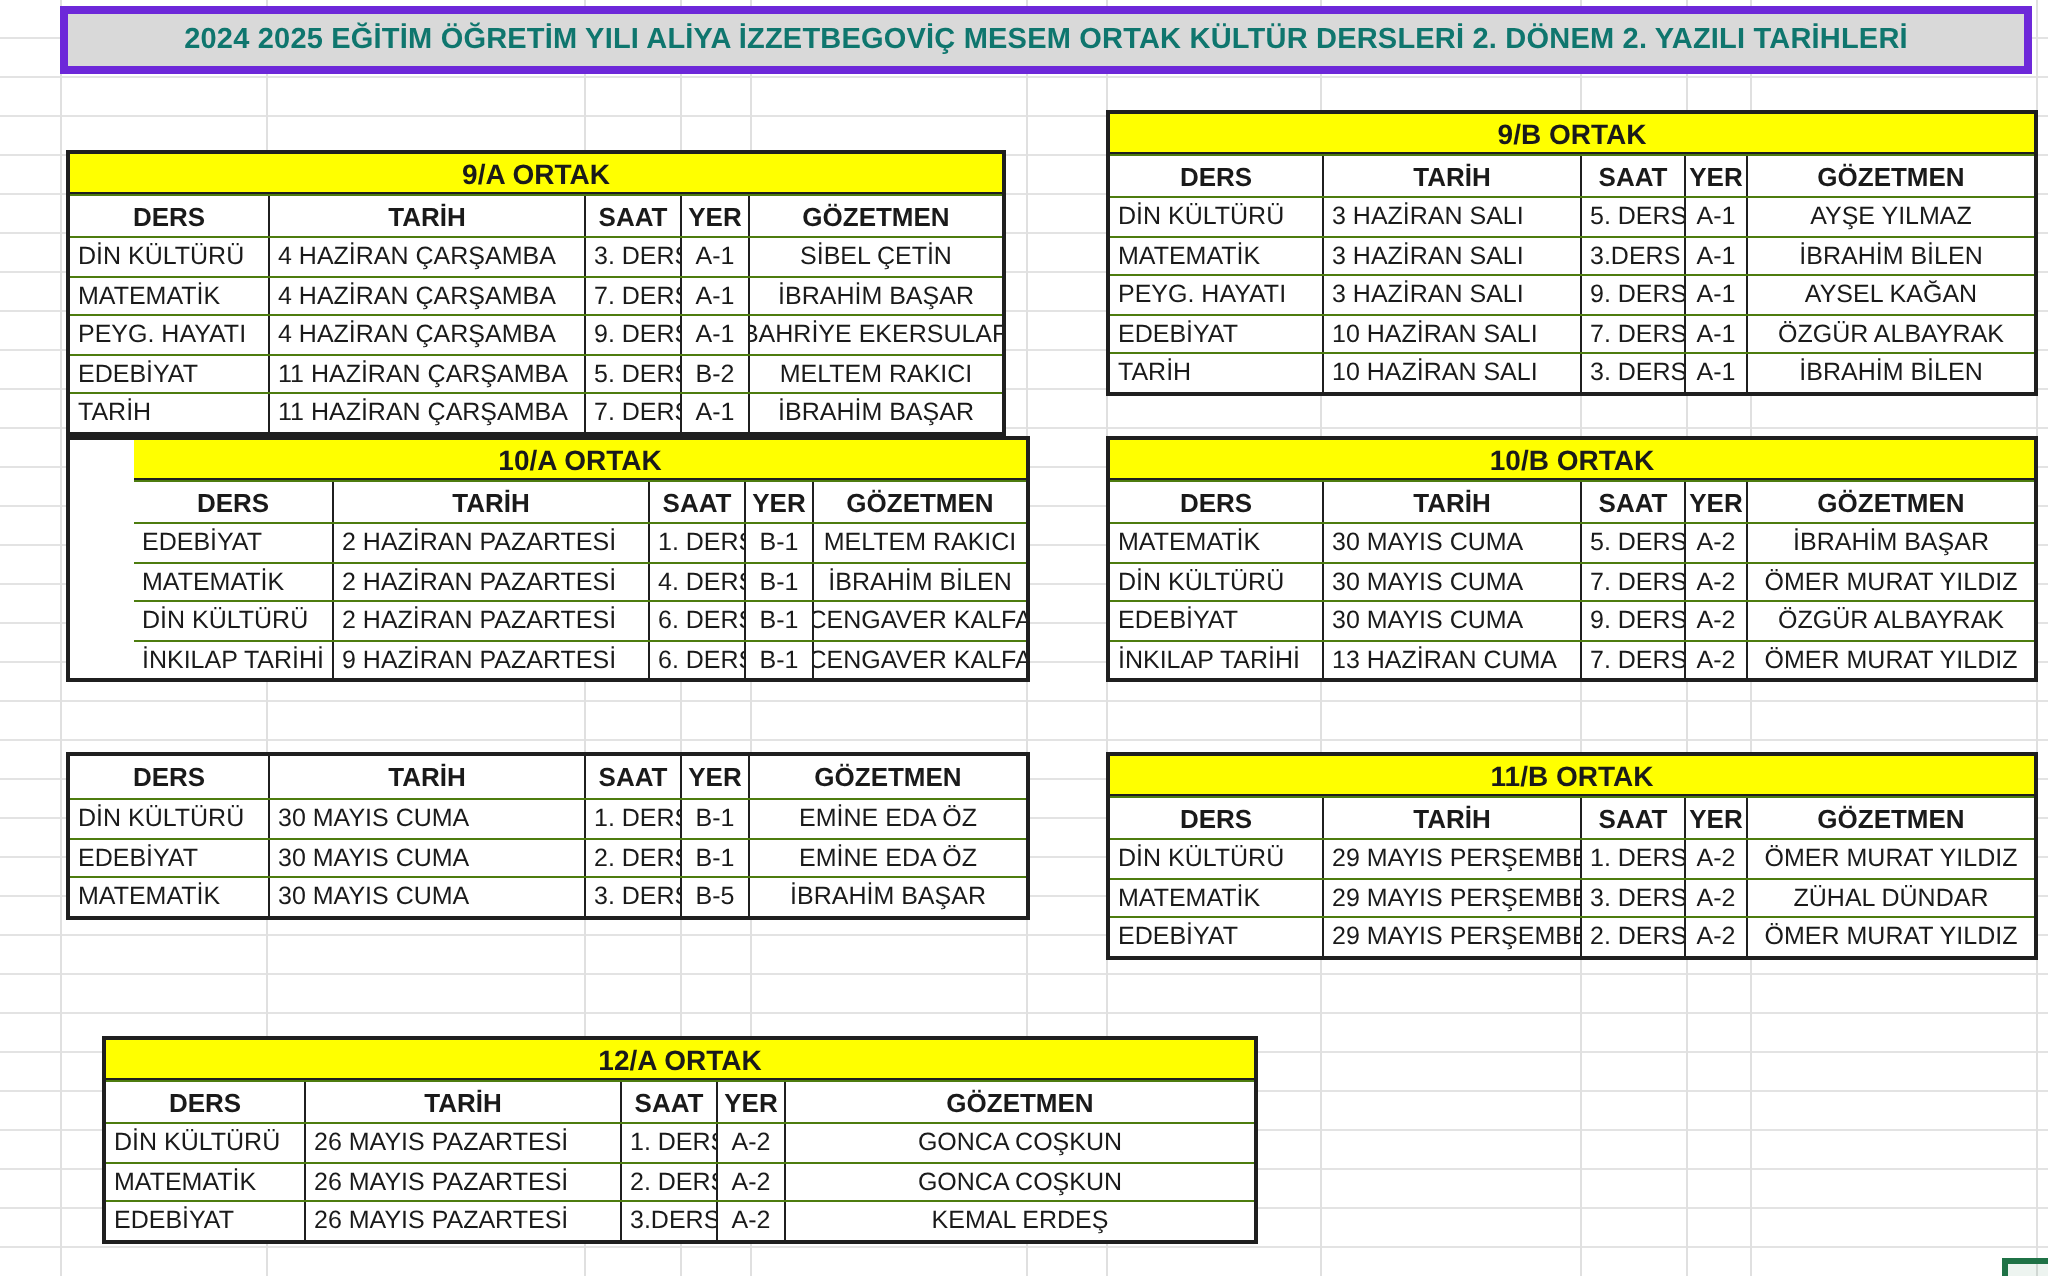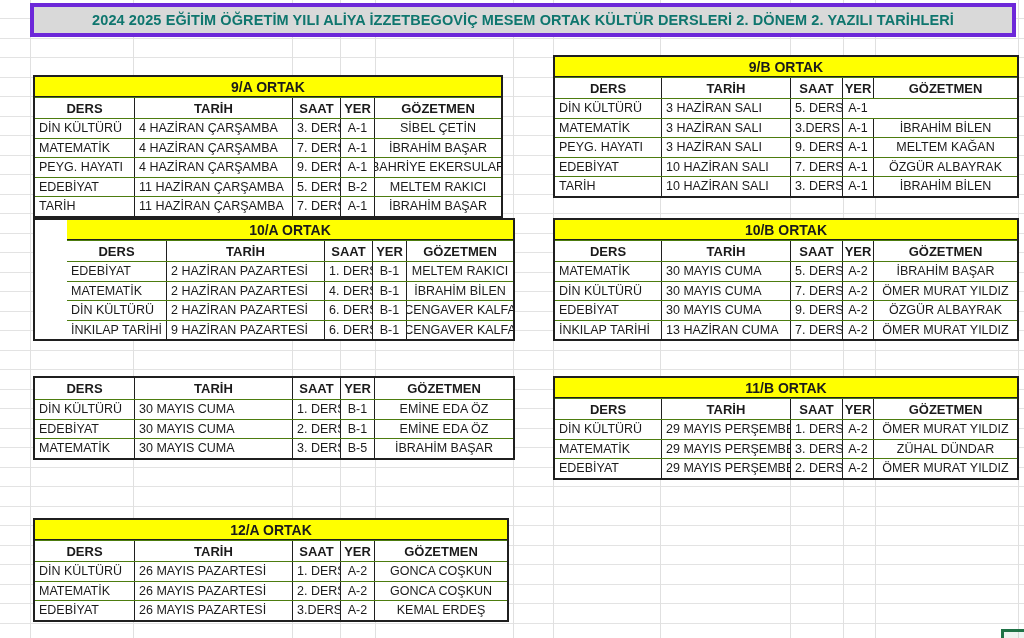--- a/index.html
+++ b/index.html
@@ -57,21 +57,21 @@
   .cols-right .cell:nth-child(4){width:31px;flex:none;}
   .cols-right .cell:nth-child(5){flex:1;}
 
   
   #t9a {left:33px; top:55px; width:470px;margin-top:20px;}
   #t9b {left:553px;top:55px; width:466px;}
   #t10a{left:33px; top:218px;width:482px;padding-left:32px;}
   #t10b{left:553px;top:218px;width:466px;}
   #t11a{left:33px; top:376px;width:482px;}
   #t11b{left:553px;top:376px;width:466px;}
-  #t12a{left:33px; top:518px;width:476px;}
+  #t12a{left:51px; top:518px;width:578px;}
 
   
   .selection-corner{
     position:absolute;left:1001px;top:629px;width:23px;height:9px;
     border-top:3px solid #1f7246;border-left:3px solid #1f7246;
     box-sizing:border-box;background:rgba(31,114,70,0.08);
   }
 </style>
 </head>
 <body>
@@ -144,34 +144,35 @@
       <div class="cell">TARİH</div>
       <div class="cell">SAAT</div>
       <div class="cell">YER</div>
       <div class="cell">GÖZETMEN</div>
     </div>
     <div class="trow data-row">
       <div class="cell">DİN KÜLTÜRÜ</div>
       <div class="cell">3 HAZİRAN SALI</div>
       <div class="cell">5. DERS</div>
       <div class="cell">A-1</div>
+      <div class="cell">AYŞE YILMAZ</div>
     </div>
     <div class="trow data-row">
       <div class="cell">MATEMATİK</div>
       <div class="cell">3 HAZİRAN SALI</div>
       <div class="cell">3.DERS</div>
       <div class="cell">A-1</div>
       <div class="cell">İBRAHİM BİLEN</div>
     </div>
     <div class="trow data-row">
       <div class="cell">PEYG. HAYATI</div>
       <div class="cell">3 HAZİRAN SALI</div>
       <div class="cell">9. DERS</div>
       <div class="cell">A-1</div>
-      <div class="cell">MELTEM KAĞAN</div>
+      <div class="cell">AYSEL KAĞAN</div>
     </div>
     <div class="trow data-row">
       <div class="cell">EDEBİYAT</div>
       <div class="cell">10 HAZİRAN SALI</div>
       <div class="cell">7. DERS</div>
       <div class="cell">A-1</div>
       <div class="cell">ÖZGÜR ALBAYRAK</div>
     </div>
     <div class="trow data-row">
       <div class="cell">TARİH</div>

